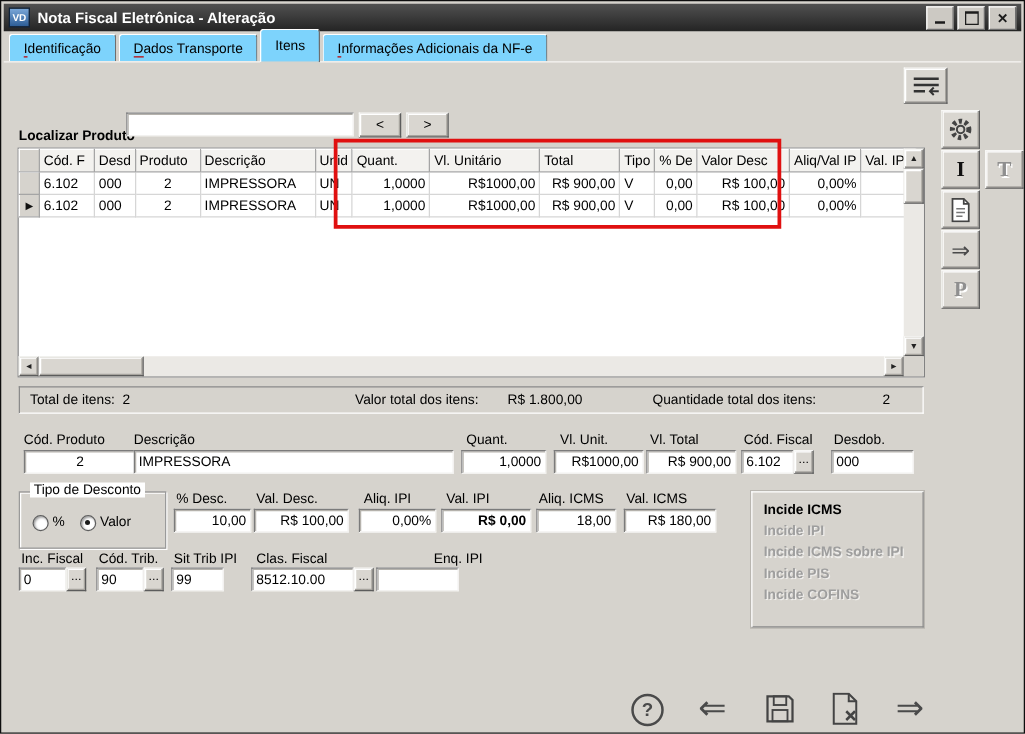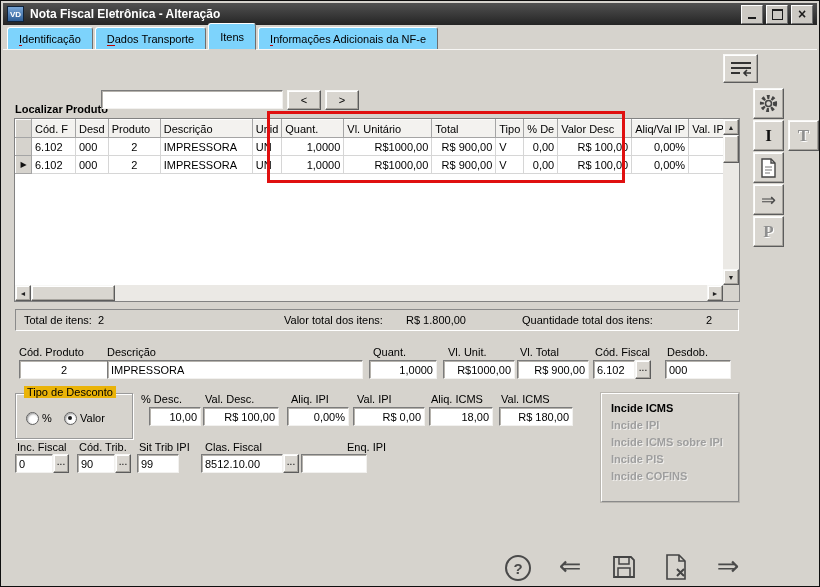--- a/index.html
+++ b/index.html
@@ -54,21 +54,21 @@
        text-align:center;padding:0;font-size:8px;color:#111;}
   .vscroll{position:absolute;right:0;top:0;width:16px;height:166px;background:#ebe9e5;}
   .hscroll{position:absolute;left:0;bottom:0;width:708px;height:16px;background:#ebe9e5;}
   .corner{position:absolute;right:0;bottom:0;width:16px;height:16px;background:#d6d3cd;}
   .sbtn{width:16px;height:16px;font-size:7px;color:#222;position:absolute;}
   .sthumb{position:absolute;}
 
   .panel{position:absolute;border:1px solid;border-color:#8a8a8a #fff #fff #8a8a8a;box-sizing:border-box;}
 
   .group{position:absolute;border:1px solid #9a9a9a;box-shadow:inset 1px 1px 0 #fff,1px 1px 0 #fff;box-sizing:border-box;}
-  .legend{position:absolute;top:-8px;left:8px;background:#eab308;padding:0 3px;}
+  .legend{position:absolute;top:-8px;left:8px;background:#ffffff;padding:0 3px;}
   .radio{width:11px;height:11px;border-radius:50%;background:#fff;border:1px solid #5f5f5f;
        box-shadow:inset 1px 1px 2px #9a9a9a;position:absolute;}
   .radio.on::after{content:"";position:absolute;left:2.5px;top:2.5px;width:4px;height:4px;border-radius:50%;background:#1a1a1a;}
 
   .incpanel{position:absolute;background:#d6d3cd;border:1px solid;border-color:#fff #8a8a8a #8a8a8a #fff;
        box-shadow:0 0 0 1px #b9b6b0;padding:6px 9px;box-sizing:border-box;}
   .incitem{line-height:17px;font-weight:bold;white-space:nowrap;}
   .incitem.off{color:#9e9e9e;text-shadow:1px 1px 0 #efeeec;}
 
   .overlay-red{position:absolute;border:3px solid #e01010;pointer-events:none;z-index:6;}
@@ -254,27 +254,27 @@
 
   <div class="group" style="left:14px;top:392px;width:118px;height:46px;">
     <span class="legend">Tipo de Desconto</span>
     <span class="radio" style="left:10px;top:18px;"></span>
     <span class="lbl" style="left:26px;top:18px;">%</span>
     <span class="radio on" style="left:48px;top:18px;"></span>
     <span class="lbl" style="left:64px;top:18px;">Valor</span>
   </div>
 
   <span class="lbl" style="left:140px;top:392px;">% Desc.</span>
-  <input class="field right" style="left: 148px; top: 406px; width: 52px;" value="10,00">
+  <input class="field right" style="left: 138px; top: 406px; width: 62px;" value="10,00">
   <span class="lbl" style="left:204px;top:392px;">Val. Desc.</span>
   <input class="field right" style="left: 202px; top: 406px; width: 76px;" value="R$ 100,00">
   <span class="lbl" style="left:290px;top:392px;">Aliq. IPI</span>
   <input class="field right" style="left: 286px; top: 406px; width: 62px;" value="0,00%">
   <span class="lbl" style="left:356px;top:392px;">Val. IPI</span>
-  <input class="field right" style="left: 352px; top: 406px; width: 72px;" value="R$ 0,00">
+  <input class="field right" style="left: 352px; top: 406px; width: 72px; font-weight: bold;" value="R$ 0,00">
   <span class="lbl" style="left:430px;top:392px;">Aliq. ICMS</span>
   <input class="field right" style="left: 428px; top: 406px; width: 64px;" value="18,00">
   <span class="lbl" style="left:500px;top:392px;">Val. ICMS</span>
   <input class="field right" style="left: 498px; top: 406px; width: 74px;" value="R$ 180,00">
 
   <div class="incpanel" style="left:600px;top:392px;width:138px;height:109px;">
     <div class="incitem">Incide ICMS</div>
     <div class="incitem off">Incide IPI</div>
     <div class="incitem off">Incide ICMS sobre IPI</div>
     <div class="incitem off">Incide PIS</div>

